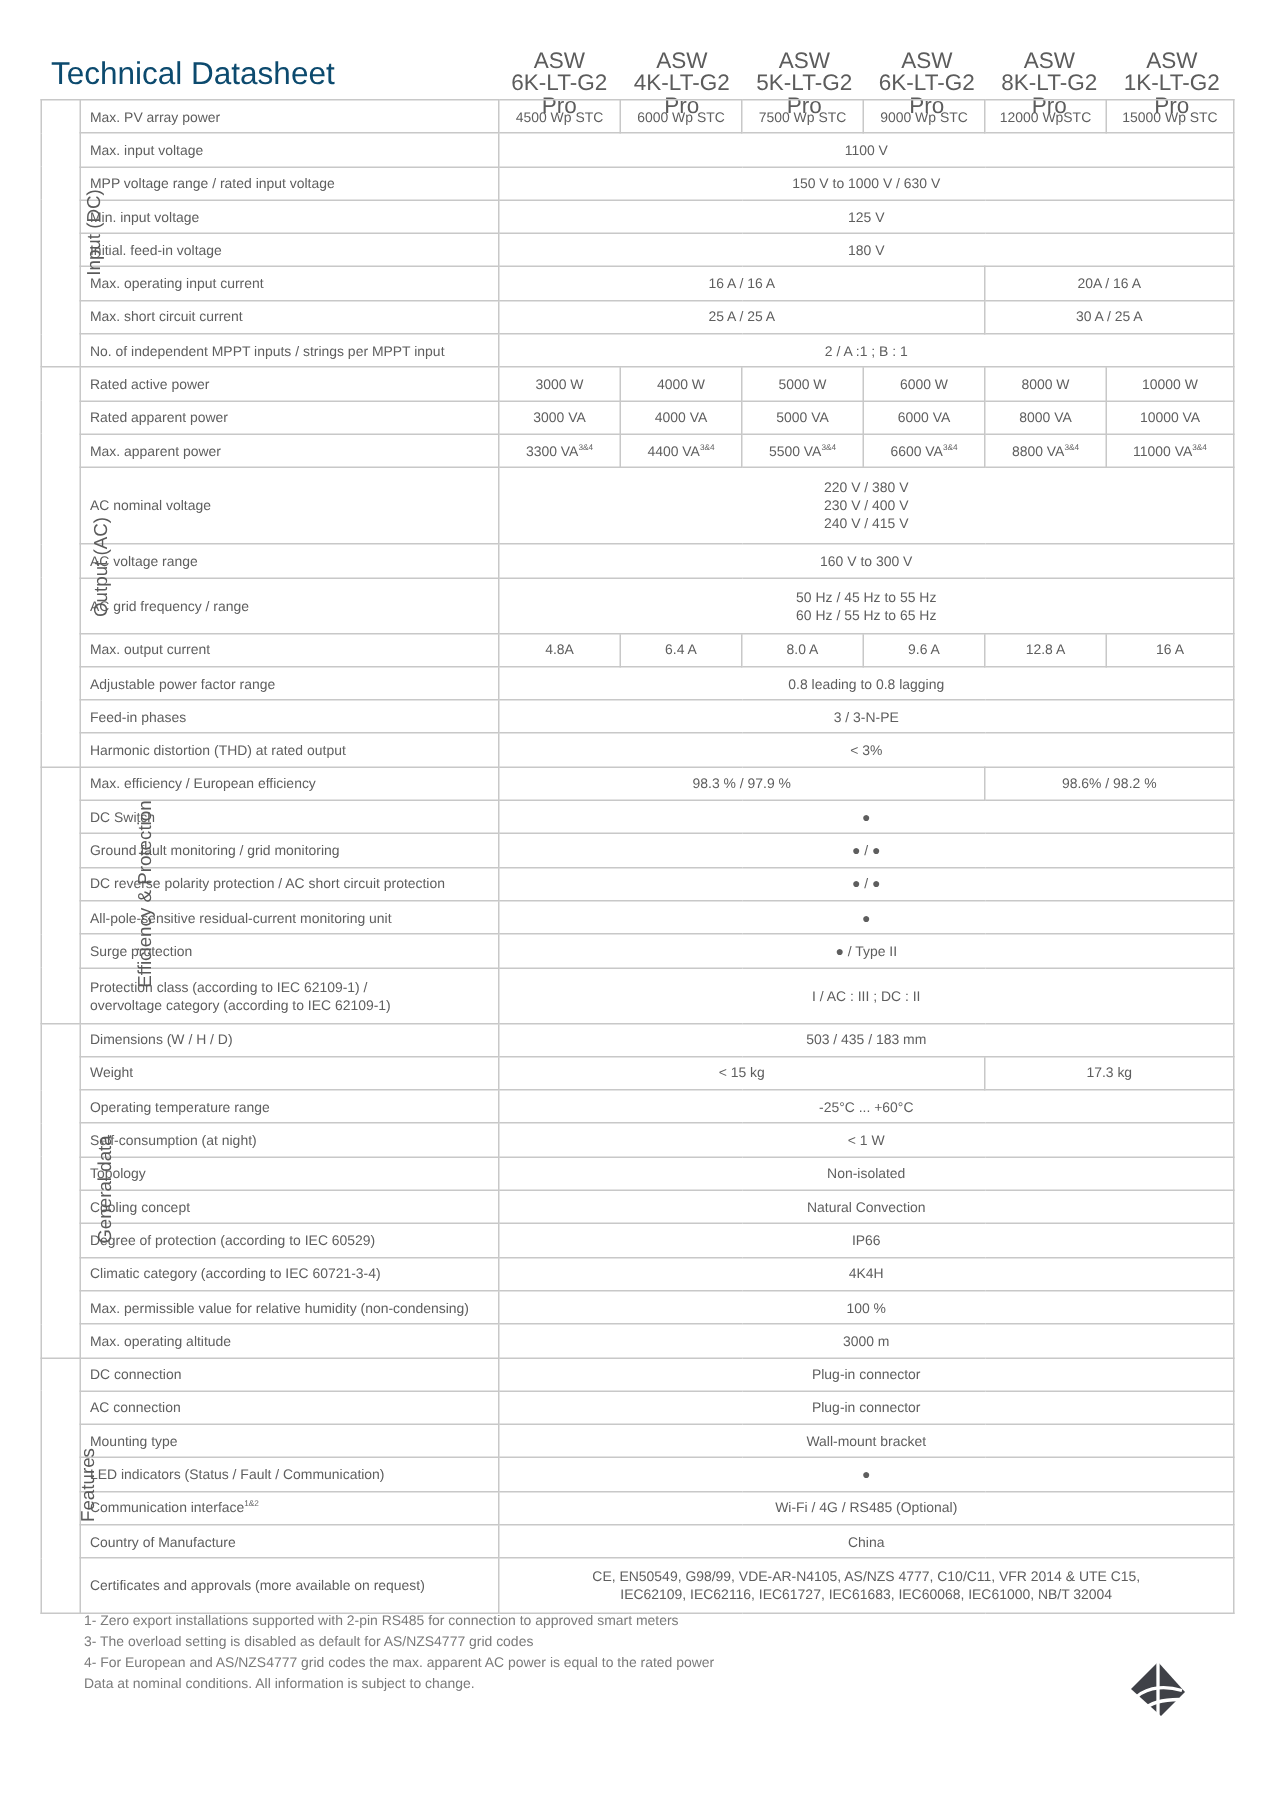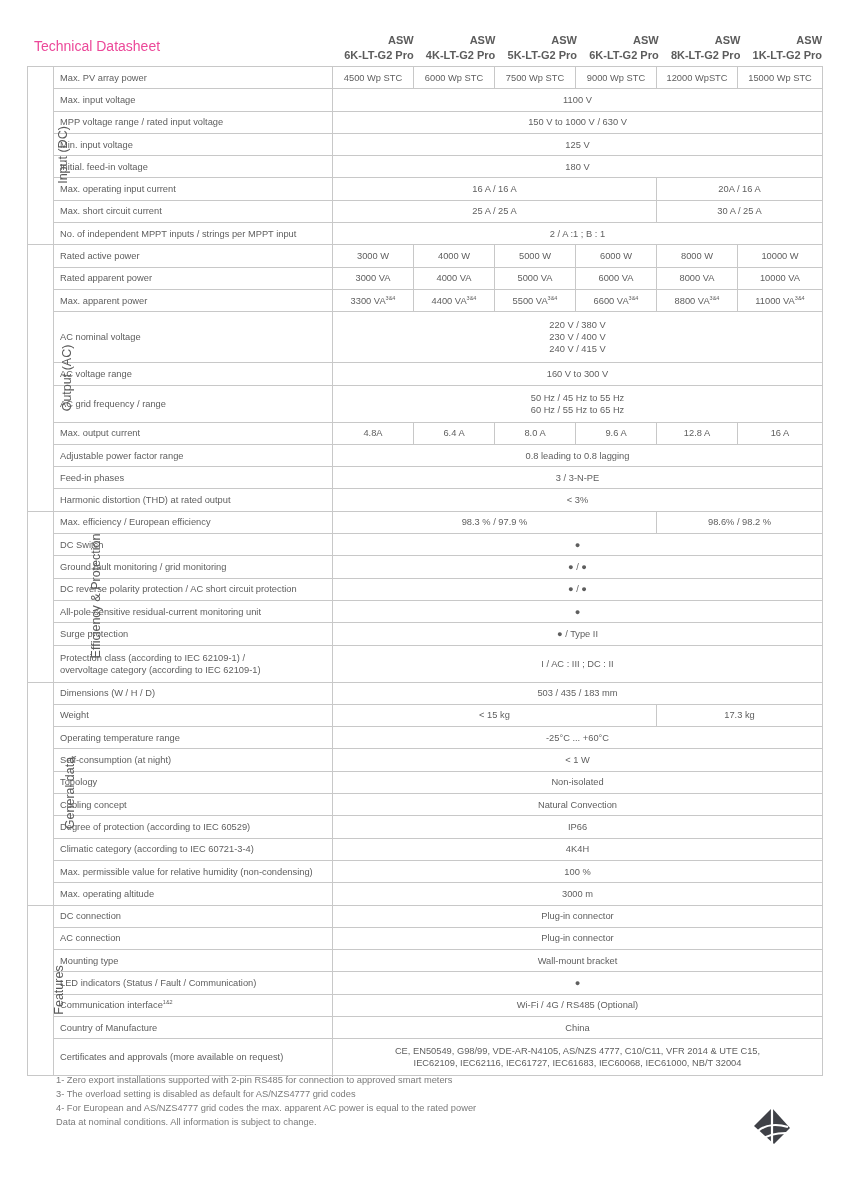--- a/index.html
+++ b/index.html
@@ -1,20 +1,20 @@
 <!DOCTYPE html>
 <html><head>
 <meta charset="utf-8">
 <style>
   html, body { margin: 0; padding: 0; background: #ffffff; }
   body { width: 849px; height: 1200px; position: relative; overflow: hidden;
          font-family: "Liberation Sans", sans-serif; color: #5a5a5a; }
-  .title { position: absolute; left: 34px; top: 38px; font-size: 14px; color: #ec4899; font-weight: normal; }
+  .title { position: absolute; left: 34px; top: 38px; font-size: 21px; color: #0c4a6e; font-weight: normal; }
   .models { position: absolute; left: 332px; top: 33px; width: 490px; display: flex; }
-  .models .m { flex: 1; text-align: right; font-size: 11px; line-height: 15px; color: #5c5c5c; font-weight: bold; }
+  .models .m { flex: 1; text-align: center; font-size: 15px; line-height: 15px; color: #5c5c5c; }
   table.ds { position: absolute; left: 27px; top: 66px; width: 795px; border-collapse: collapse; table-layout: fixed; }
   table.ds td { border: 1px solid #c8c8c8; font-size: 9.3px; color: #5e5e5e; padding: 0 6px; height: 21.3px; line-height: 12px; }
   td.param { text-align: left; margin-top: 35px; }
   td.val { text-align: center; padding: 0 2px; }
   td.sec { padding: 0; text-align: center; vertical-align: middle; position: relative; }
   td.sec span { display: inline-block; transform: rotate(-90deg); white-space: nowrap; font-size: 12.5px; color: #5a5a5a; }
   sup { font-size: 5.5px; vertical-align: super; line-height: 0; }
   .notes { position: absolute; left: 56px; top: 1073px; font-size: 9.3px; line-height: 14.1px; color: #7a7a7a; }
   .logo { position: absolute; left: 752px; top: 1106px; width: 40px; height: 40px; }
 </style>

